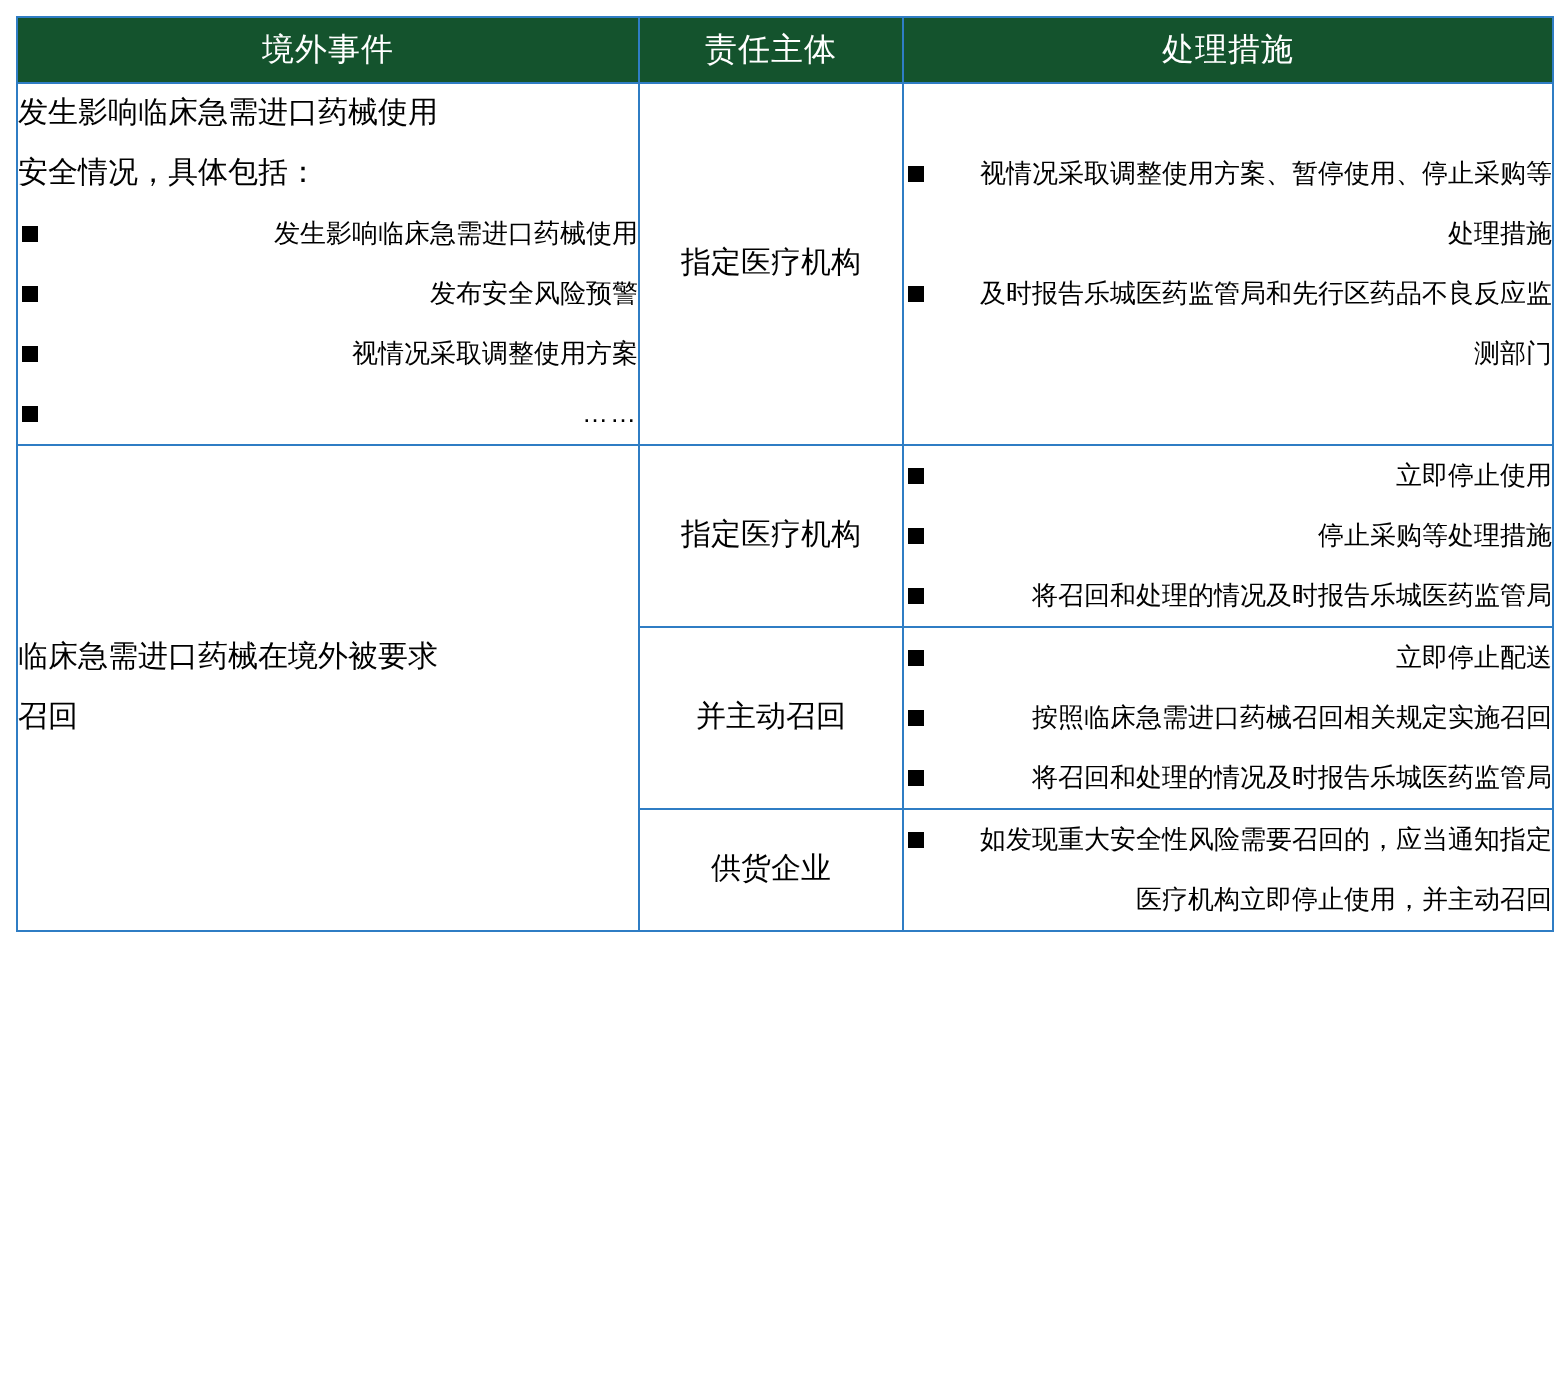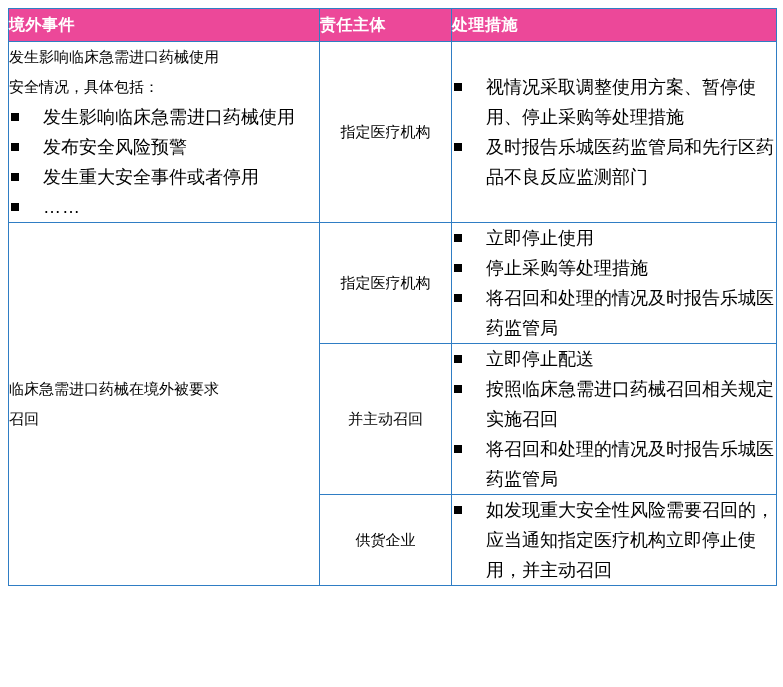--- a/index.html
+++ b/index.html
@@ -25,26 +25,26 @@
     border-collapse: collapse;
     width: 767px;
     table-layout: fixed;
   }
   table.doc-table td, table.doc-table th {
     border: 1px solid #2f7dc4;
     vertical-align: middle;
     padding: 0;
   }
   thead th {
-    background: #ec4899;
+    background: #14532d;
     color: #ffffff;
     font-size: 16px;
-    font-weight: bold;
+    font-weight: normal;
     height: 32px;
-    text-align: left;
+    text-align: center;
     letter-spacing: 0.5px;
   }
   .col-a { width: 310px; }
   .col-b { width: 131px; }
   .col-c { width: 324px; margin-top: 12px; }
 
   .cell-pad {
     padding: 10px 12px 10px 14px;
     font-size: 15px;
     line-height: 30px;
@@ -67,22 +67,23 @@
   }
   ul.sq {
     list-style: none;
     margin: 0;
     padding: 0;
   }
   ul.sq > li {
     position: relative;
     padding-left: 34px;
     margin: 0;
-    font-size: 18px;
+    font-size: 13px;
     line-height: 30px;
+    text-align: right;
   }
   ul.sq > li::before {
     content: "";
     position: absolute;
     left: 2px;
     top: 11px;
     width: 8px;
     height: 8px;
     background: #000000;
   }
@@ -107,21 +108,21 @@
     </thead>
     <tbody>
 
       <tr>
         <td class="cell-pad" rowspan="1">
           <p class="plain-line">发生影响临床急需进口药械使用</p>
           <p class="plain-line">安全情况，具体包括：</p>
           <ul class="sq">
             <li>发生影响临床急需进口药械使用</li>
             <li>发布安全风险预警</li>
-            <li>发生重大安全事件或者停用</li>
+            <li>视情况采取调整使用方案</li>
             <li class="dots">……</li>
           </ul>
         </td>
         <td class="cell-center">指定医疗机构</td>
         <td class="cell-c">
           <ul class="sq">
             <li>视情况采取调整使用方案、暂停使用、停止采购等处理措施</li>
             <li>及时报告乐城医药监管局和先行区药品不良反应监测部门</li>
           </ul>
         </td>

